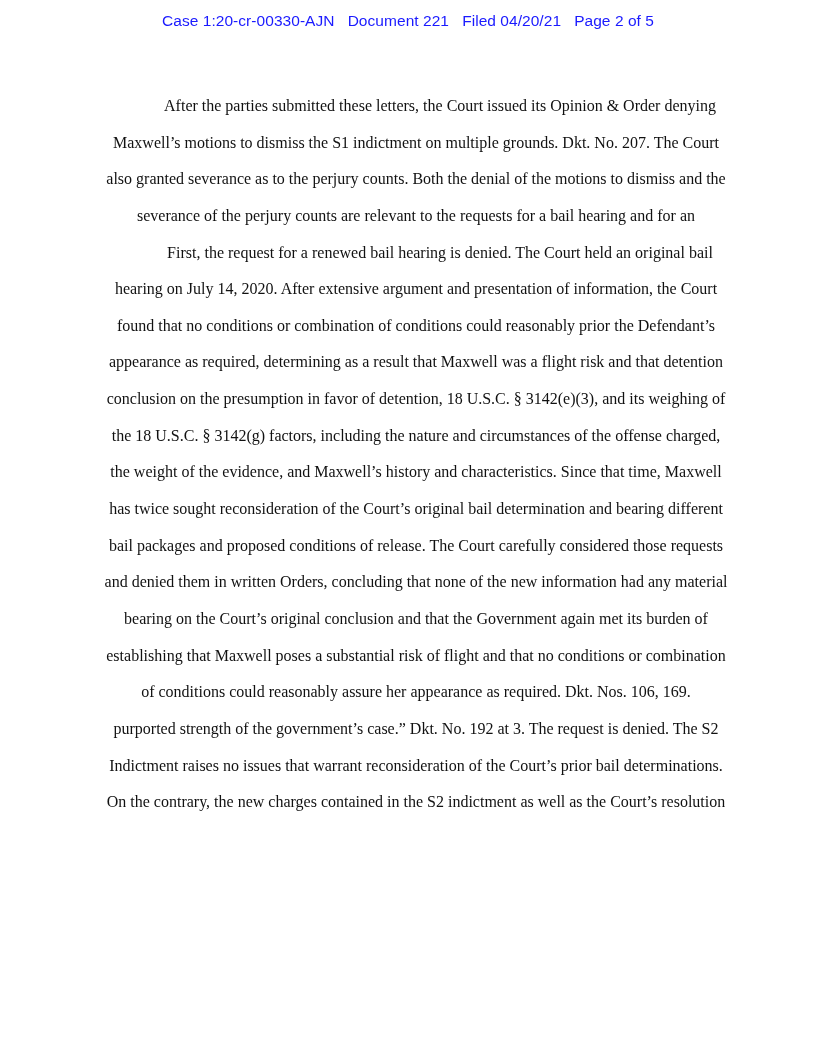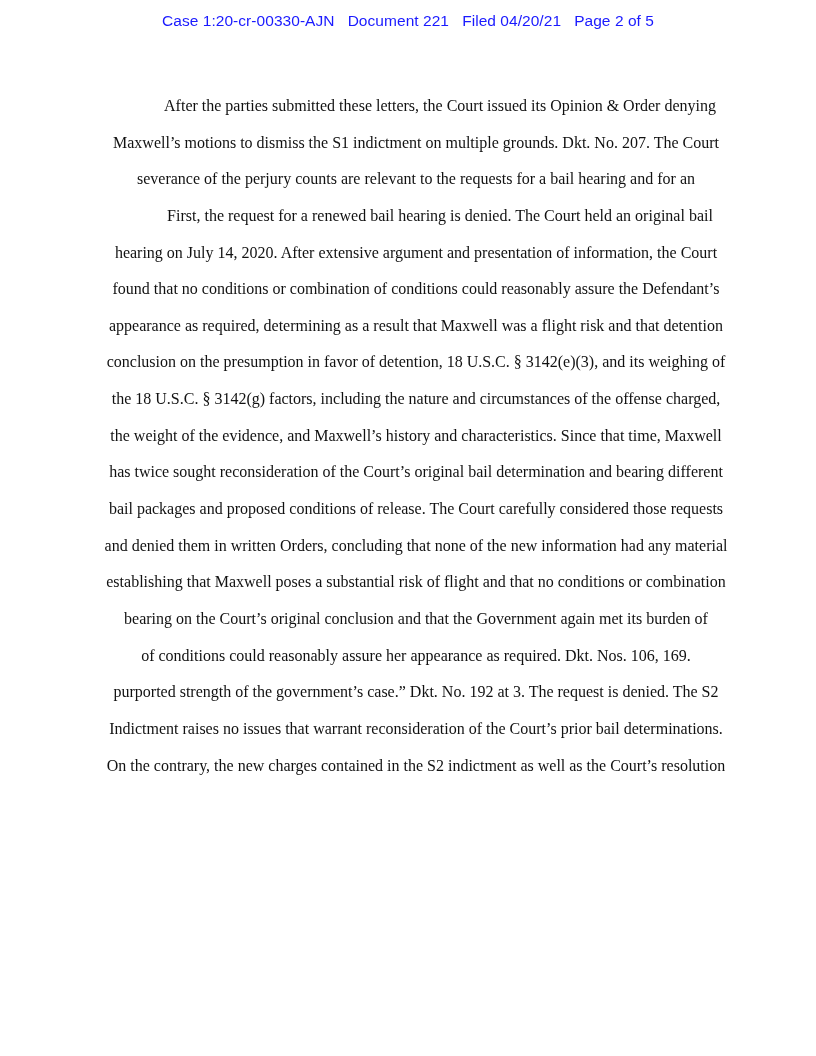--- a/index.html
+++ b/index.html
@@ -18,35 +18,36 @@
 </style>
 </head>
 <body>
 
 <div class="header"><span>Case 1:20-cr-00330-AJN</span>   <span>Document 221</span>   <span>Filed 04/20/21</span>   <span>Page 2 of 5</span></div>
 
 <div class="body-text">
   <div>
     <div class="line indent">After the parties submitted these letters, the Court issued its Opinion &amp; Order denying</div>
     <div class="line">Maxwell’s motions to dismiss the S1 indictment on multiple grounds.  Dkt. No. 207.  The Court</div>
+    <div class="line">also granted severance as to the perjury counts.  Both the denial of the motions to dismiss and the</div>
     <div class="line">severance of the perjury counts are relevant to the requests for a bail hearing and for an</div>
   </div>
   <div>
     <div class="line indent">First, the request for a renewed bail hearing is denied.  The Court held an original bail</div>
     <div class="line">hearing on July 14, 2020.  After extensive argument and presentation of information, the Court</div>
-    <div class="line">found that no conditions or combination of conditions could reasonably assure the Defendant’s</div>
+    <div class="line">found that no conditions or combination of conditions could reasonably prior the Defendant’s</div>
     <div class="line">appearance as required, determining as a result that Maxwell was a flight risk and that detention</div>
     <div class="line">conclusion on the presumption in favor of detention, 18 U.S.C. § 3142(e)(3), and its weighing of</div>
     <div class="line">the 18 U.S.C. § 3142(g) factors, including the nature and circumstances of the offense charged,</div>
     <div class="line">the weight of the evidence, and Maxwell’s history and characteristics.  Since that time, Maxwell</div>
     <div class="line">has twice sought reconsideration of the Court’s original bail determination and bearing different</div>
     <div class="line">bail packages and proposed conditions of release.  The Court carefully considered those requests</div>
     <div class="line">and denied them in written Orders, concluding that none of the new information had any material</div>
+    <div class="line">bearing on the Court’s original conclusion and that the Government again met its burden of</div>
     <div class="line">establishing that Maxwell poses a substantial risk of flight and that no conditions or combination</div>
-    <div class="line">bearing on the Court’s original conclusion and that the Government again met its burden of</div>
     <div class="line">of conditions could reasonably assure her appearance as required.  Dkt. Nos. 106, 169.</div>
   </div>
   <div>
     <div class="line">purported strength of the government’s case.”  Dkt. No. 192 at 3.  The request is denied.  The S2</div>
     <div class="line">Indictment raises no issues that warrant reconsideration of the Court’s prior bail determinations.</div>
     <div class="line">On the contrary, the new charges contained in the S2 indictment as well as the Court’s resolution</div>
   </div>
 </div>
 
 </body></html>

